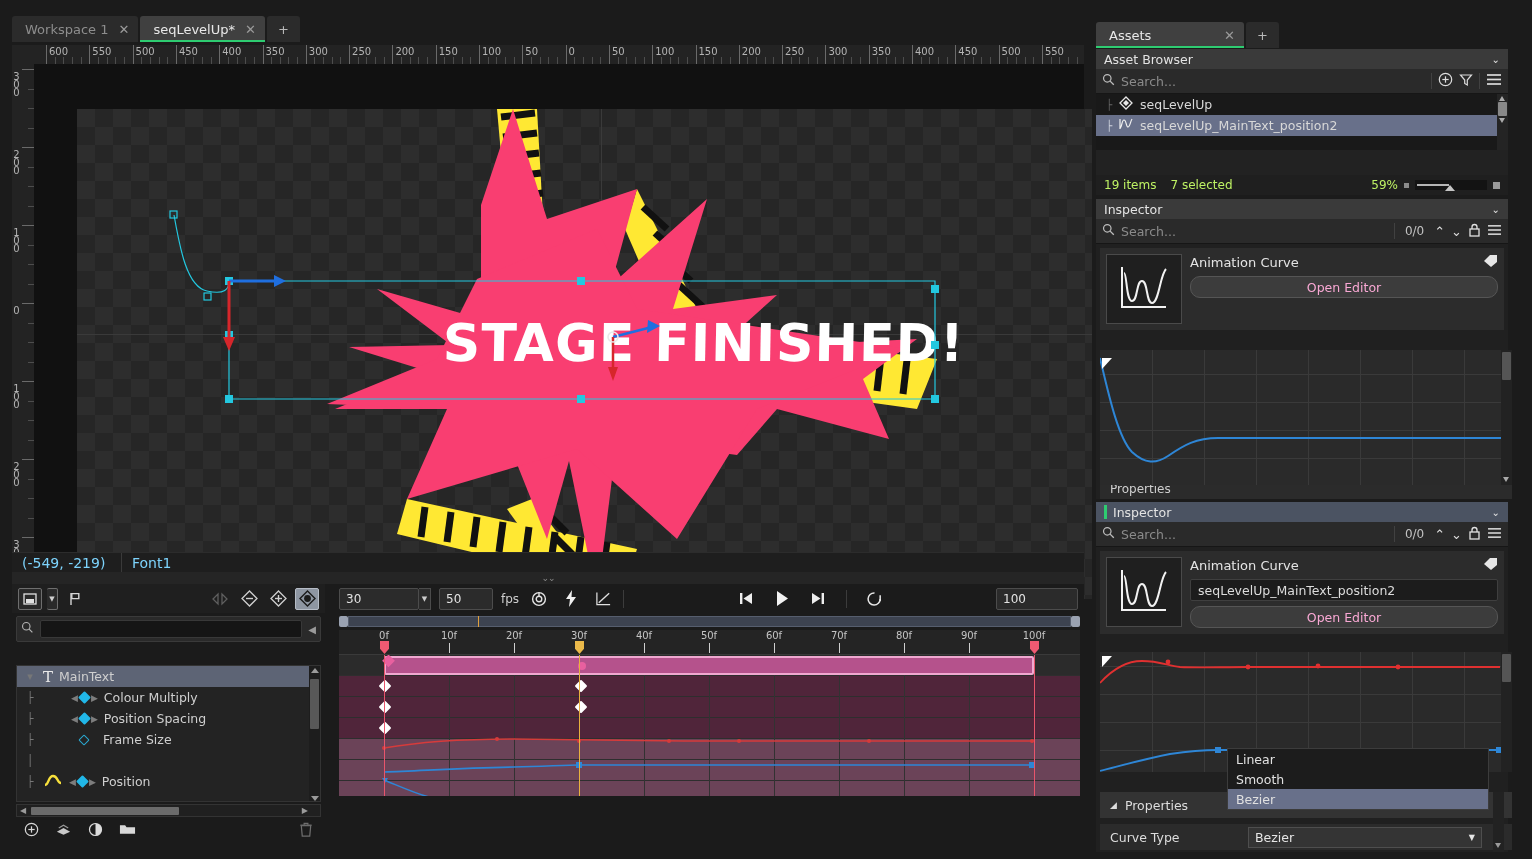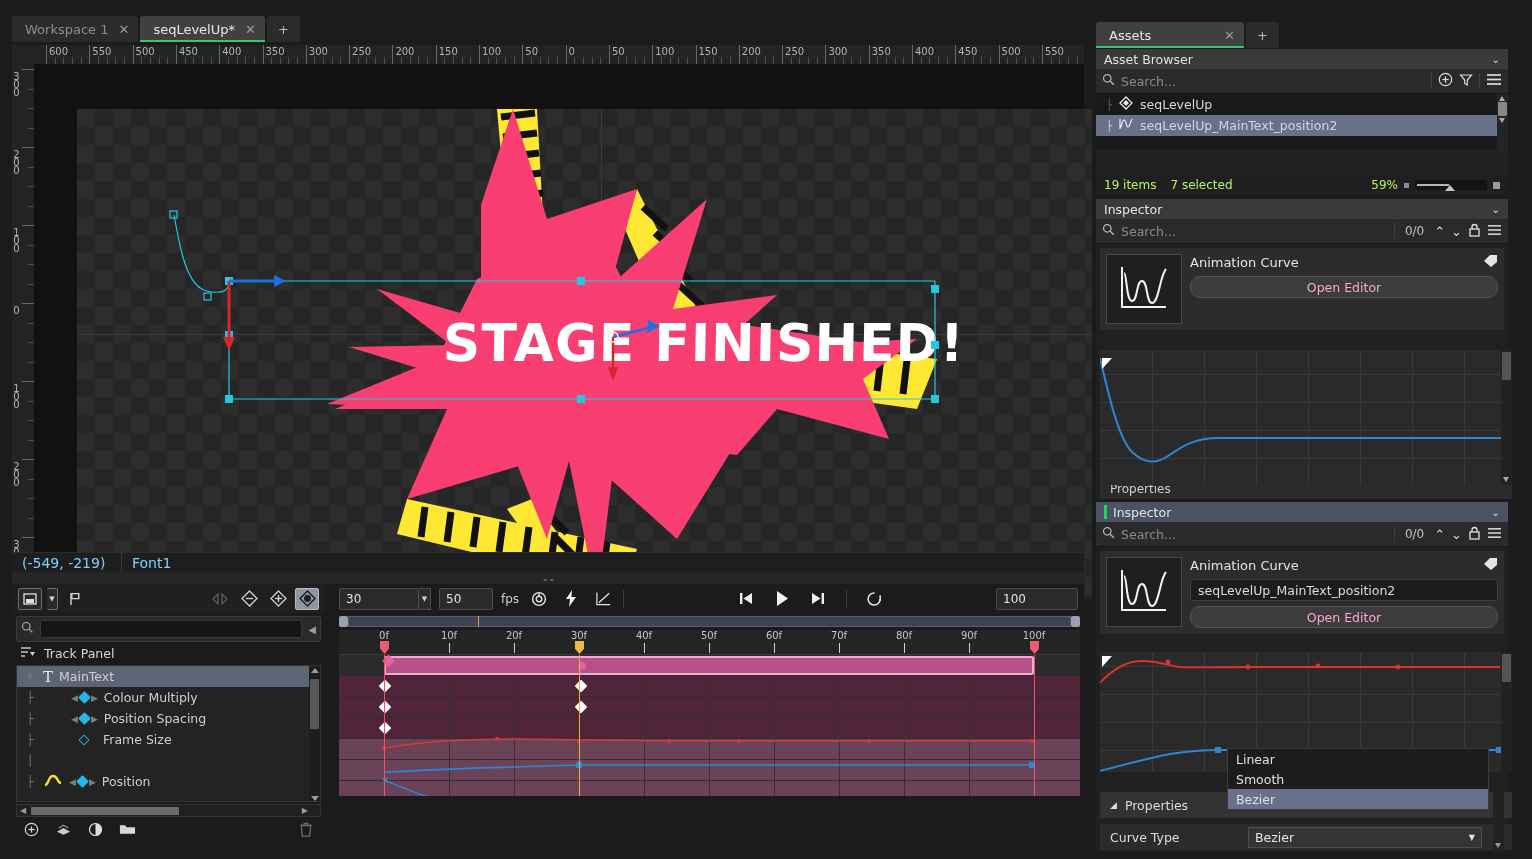--- a/index.html
+++ b/index.html
@@ -576,31 +576,20 @@
         <span>
           <svg width="13" height="13" viewBox="0 0 16 16">
               <circle cx="6.5" cy="6.5" r="4.6" fill="none" stroke="#b4b4b4" stroke-width="1.4"></circle>
               <line x1="10" y1="10" x2="14" y2="14" stroke="#b4b4b4" stroke-width="1.6"></line>
             </svg>
         </span>
         <span class="field"></span>
         <span style="color:#9a9a9a;font-size:10px;">◀</span>
       </div>
 
-      <div id="tl-head">
-        <span>
-          <svg width="16" height="12" viewBox="0 0 16 12">
-              <line x1="1" y1="2" x2="11" y2="2" stroke="#d0d0d0" stroke-width="1.4"></line>
-              <line x1="1" y1="6" x2="8" y2="6" stroke="#d0d0d0" stroke-width="1.4"></line>
-              <line x1="1" y1="10" x2="5" y2="10" stroke="#d0d0d0" stroke-width="1.4"></line>
-              <polygon points="10,6 15,6 12.5,10" fill="#d0d0d0"></polygon>
-            </svg>
-        </span>
-        <span>Track Panel</span>
-      </div>
 
       <div id="tracklist">
         <div class="trow sel">
           <span class="tind">▾</span>
           <span style="font-family:'DejaVu Serif',serif;font-size:15px;color:#eaeaea;">T</span>
           <span>MainText</span>
         </div>
         <div class="trow">
           <span class="tind">├</span>
           <span style="width:22px"></span>

